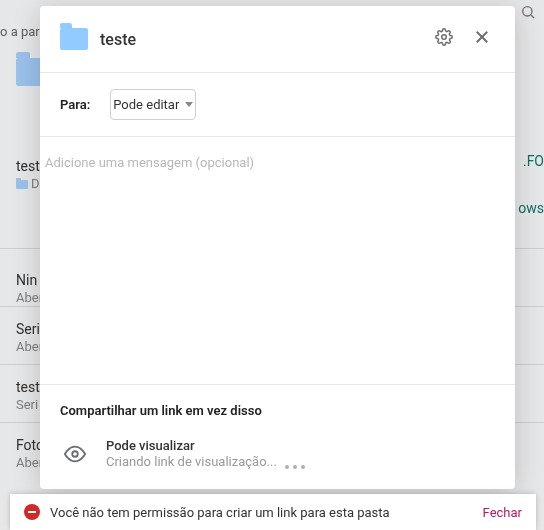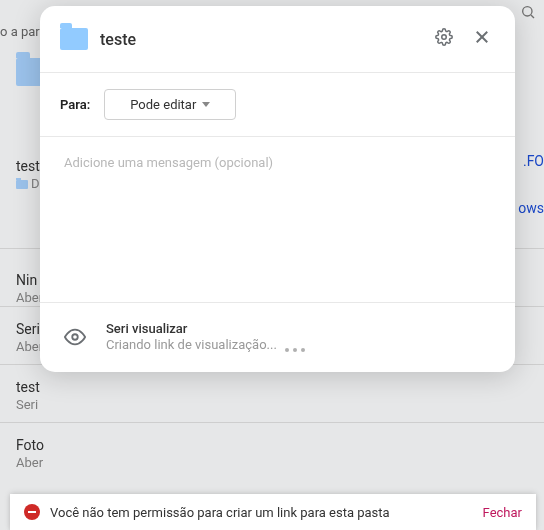--- a/index.html
+++ b/index.html
@@ -9,40 +9,40 @@
   .bg-search-icon { position: absolute; top: 4px; right: 8px; color: #7a7a7a; }
   .bg-text-topleft { position: absolute; top: 24px; left: 0; font-size: 13px; color: #666; }
   .bg-folder-icon { position: absolute; top: 58px; left: 16px; width: 36px; height: 28px; background: #a9d3ff; border-radius: 2px; }
   .bg-folder-icon::before { content: ''; position: absolute; top: -6px; left: 0; width: 14px; height: 6px; background: #a9d3ff; border-radius: 2px 2px 0 0; }
   .bg-item { position: absolute; left: 16px; }
   .bg-item-title { font-size: 14px; color: #333; }
   .bg-item-sub { font-size: 13px; color: #888; margin-top: 2px; }
   .bg-mini-folder { display: inline-block; width: 12px; height: 9px; background: #a9d3ff; border-radius: 1px; vertical-align: middle; margin-right: 3px; position: relative; }
   .bg-mini-folder::before { content: ''; position: absolute; top: -2px; left: 0; width: 5px; height: 2px; background: #a9d3ff; }
   .bg-div { position: absolute; left: 0; right: 0; height: 1px; background: #e0e0e0; }
-  .bg-right-text { position: absolute; right: 0; font-size: 14px; color: #1d4ed8; }
+  .bg-right-text { position: absolute; right: 0; font-size: 14px; color: #0f766e; }
 
   .modal-overlay { position: absolute; inset: 0; background: rgba(0,0,0,0.08); }
-  .modal { position: absolute; top: 6px; left: 40px; width: 475px; height: 366px; background: #fff; border-radius: 15px; box-shadow: 0 4px 28px rgba(0,0,0,0.18); display: flex; flex-direction: column; }
+  .modal { position: absolute; top: 6px; left: 40px; width: 475px; height: 483px; background: #fff; border-radius: 4px; box-shadow: 0 4px 28px rgba(0,0,0,0.18); display: flex; flex-direction: column; }
   .modal-header { padding: 18px 20px 18px 20px; display: flex; align-items: center; gap: 12px; }
   .hdr-folder { width: 28px; height: 22px; background: #92cbff; border-radius: 2px; position: relative; flex-shrink: 0; }
   .hdr-folder::before { content: ''; position: absolute; top: -5px; left: 0; width: 12px; height: 5px; background: #92cbff; border-radius: 2px 2px 0 0; }
   .hdr-title { font-size: 16px; color: #333; font-weight: 500; flex-grow: 1; }
   .hdr-icon { color: #6b6f73; cursor: pointer; padding: 4px; }
   
   .divider { height: 1px; background: #e8e8e8; }
   
-  .recipient-row { padding: 16px 20px; display: flex; align-items: center; gap: 14px; }
+  .recipient-row { padding: 16px 20px; display: flex; align-items: center; gap: 20px; }
   .recipient-label { font-size: 13px; font-weight: 600; color: #222; }
   .recipient-input { flex-grow: 1; border: none; outline: none; font-size: 14px; color: #333; }
   .recipient-input::placeholder { color: #b8b8b8; }
-  .perm-dropdown { border: 1px solid #d0d0d0; border-radius: 4px; padding: 7px 25px; font-size: 13px; color: #333; display: flex; align-items: center; gap: 6px; cursor: pointer; background: #fff; }
+  .perm-dropdown { border: 1px solid #d0d0d0; border-radius: 4px; padding: 7px 2px; font-size: 13px; color: #333; display: flex; align-items: center; gap: 6px; cursor: pointer; background: #fff; }
   .caret-down { width: 0; height: 0; border-left: 4px solid transparent; border-right: 4px solid transparent; border-top: 5px solid #888; }
   
-  .message-area { padding: 18px 24px; flex-grow: 1; }
+  .message-area { padding: 18px 5px; flex-grow: 1; }
   .message-placeholder { font-size: 13px; color: #b8b8b8; }
   
   .link-section { padding: 18px 20px 20px 20px; }
   .link-title { font-size: 13px; font-weight: 600; color: #222; margin-bottom: 20px; }
   .link-row { display: flex; align-items: center; gap: 16px; }
   .eye-icon-wrap { width: 30px; display: flex; justify-content: center; color: #6b6f73; }
   .link-info-title { font-size: 13px; color: #333; font-weight: 500; }
   .link-info-sub { font-size: 13px; color: #999; margin-top: 1px; display: flex; align-items: flex-end; gap: 8px; }
   .dots { display: inline-flex; gap: 4px; }
   .dot { width: 4px; height: 4px; border-radius: 50%; background: #b0b0b0; }
@@ -119,29 +119,30 @@
       <span>Pode editar</span>
       <span class="caret-down"></span>
     </div>
   </div>
   <div class="divider"></div>
   <div class="message-area">
     <div class="message-placeholder">Adicione uma mensagem (opcional)</div>
   </div>
   <div class="divider"></div>
   <div class="link-section">
+    <div class="link-title">Compartilhar um link em vez disso</div>
     <div class="link-row">
       <div class="eye-icon-wrap">
         <svg width="22" height="22" viewBox="0 0 24 24" fill="none" stroke="currentColor" stroke-width="2">
             <path d="M1 12s4-8 11-8 11 8 11 8-4 8-11 8-11-8-11-8z"></path>
             <circle cx="12" cy="12" r="3"></circle>
           </svg>
       </div>
       <div>
-        <div class="link-info-title">Seri visualizar</div>
+        <div class="link-info-title">Pode visualizar</div>
         <div class="link-info-sub">
           <span>Criando link de visualização...</span>
           <span class="dots">
             <span class="dot"></span>
               <span class="dot"></span>
               <span class="dot"></span>
           </span>
         </div>
       </div>
     </div>

